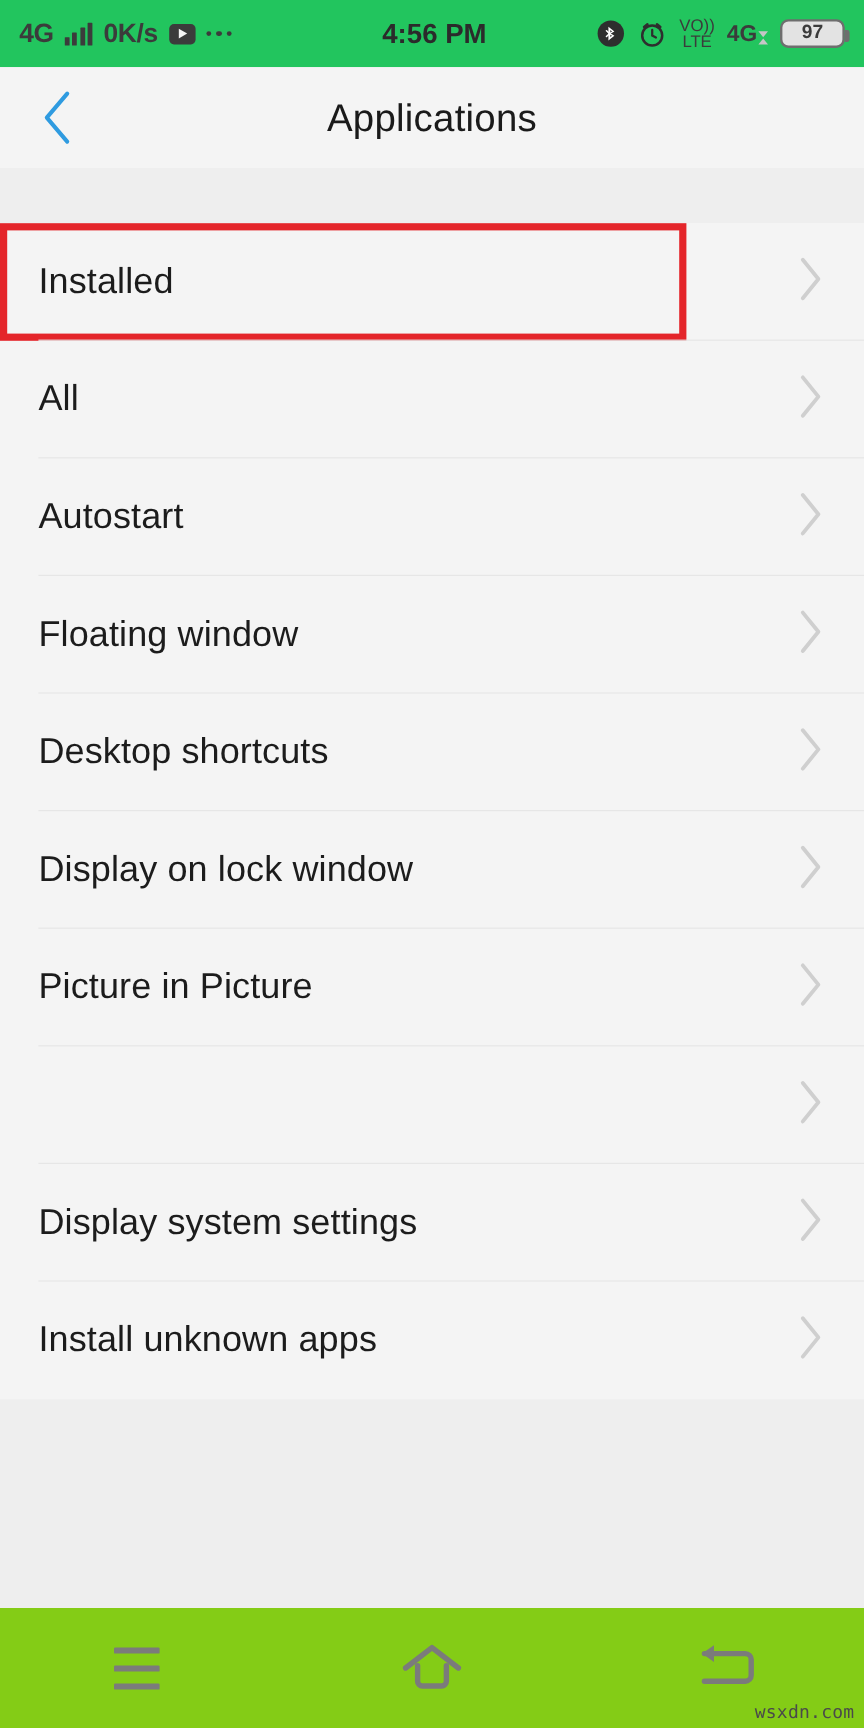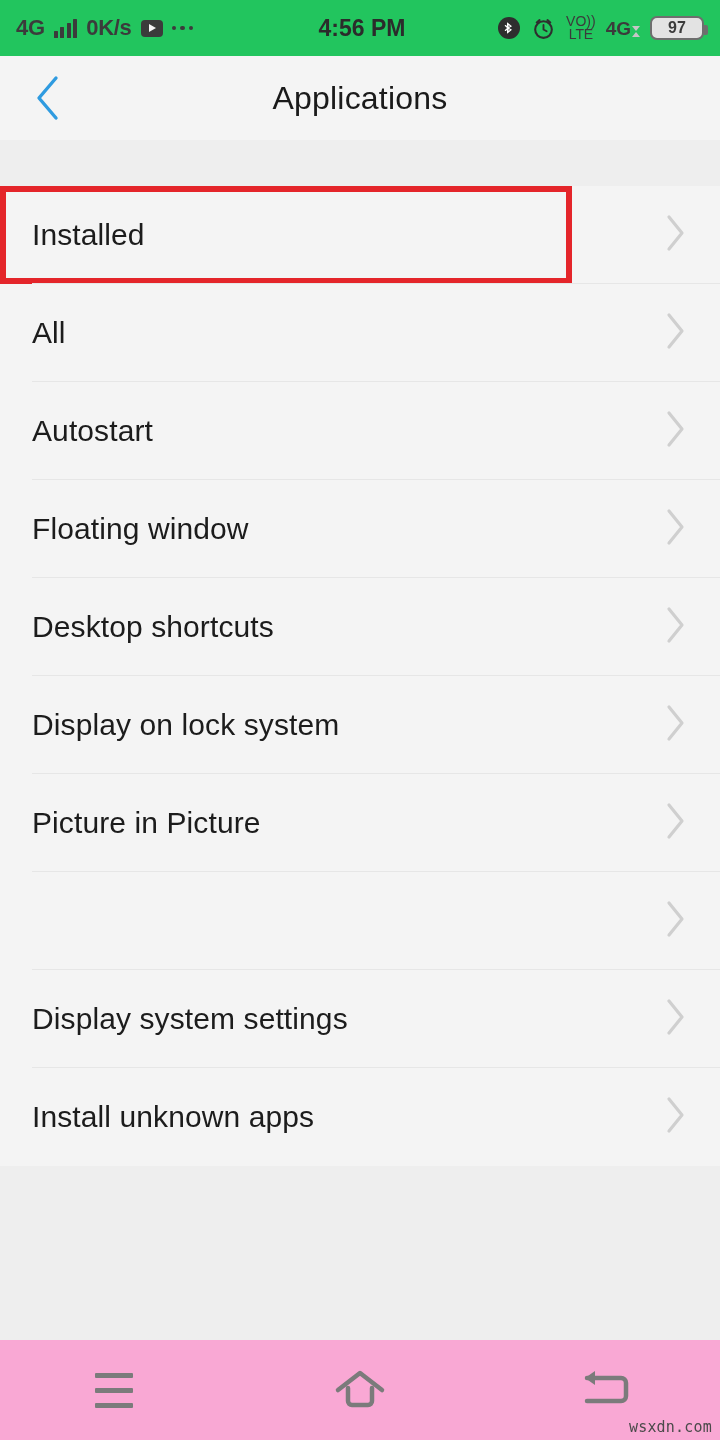--- a/index.html
+++ b/index.html
@@ -134,21 +134,21 @@
     content:""; position:absolute;
     left:0; top:0; width:572px; height:98px;
     border:6px solid #e4252a;
     pointer-events:none;
     box-sizing:border-box;
   }
 
   
   .navbar {
     height:100px; flex:0 0 100px;
-    background:#f9a8d4;
+    background:#84cc16;
     display:flex; align-items:flex-end; justify-content:space-around;
     position:relative;
     gap:18px;
   }
   .nav-btn {
     width:120px; height:100px;
     display:flex; align-items:center; justify-content:center;
     cursor:pointer;
   }
   .hamburger { display:flex; flex-direction:column; gap:10px; }
@@ -259,21 +259,21 @@
         <div class="divider"></div>
       </div>
       <div class="row">
         <span class="row-label">Desktop shortcuts</span>
         <span class="chev"><svg width="26" height="44" viewBox="0 0 26 44">
             <path d="M7 6 L20 22 L7 38" fill="none" stroke="#cfcfcf" stroke-width="3.2" stroke-linecap="round" stroke-linejoin="round"></path>
           </svg></span>
         <div class="divider"></div>
       </div>
       <div class="row">
-        <span class="row-label">Display on lock system</span>
+        <span class="row-label">Display on lock window</span>
         <span class="chev"><svg width="26" height="44" viewBox="0 0 26 44">
             <path d="M7 6 L20 22 L7 38" fill="none" stroke="#cfcfcf" stroke-width="3.2" stroke-linecap="round" stroke-linejoin="round"></path>
           </svg></span>
         <div class="divider"></div>
       </div>
       <div class="row">
         <span class="row-label">Picture in Picture</span>
         <span class="chev"><svg width="26" height="44" viewBox="0 0 26 44">
             <path d="M7 6 L20 22 L7 38" fill="none" stroke="#cfcfcf" stroke-width="3.2" stroke-linecap="round" stroke-linejoin="round"></path>
           </svg></span>

